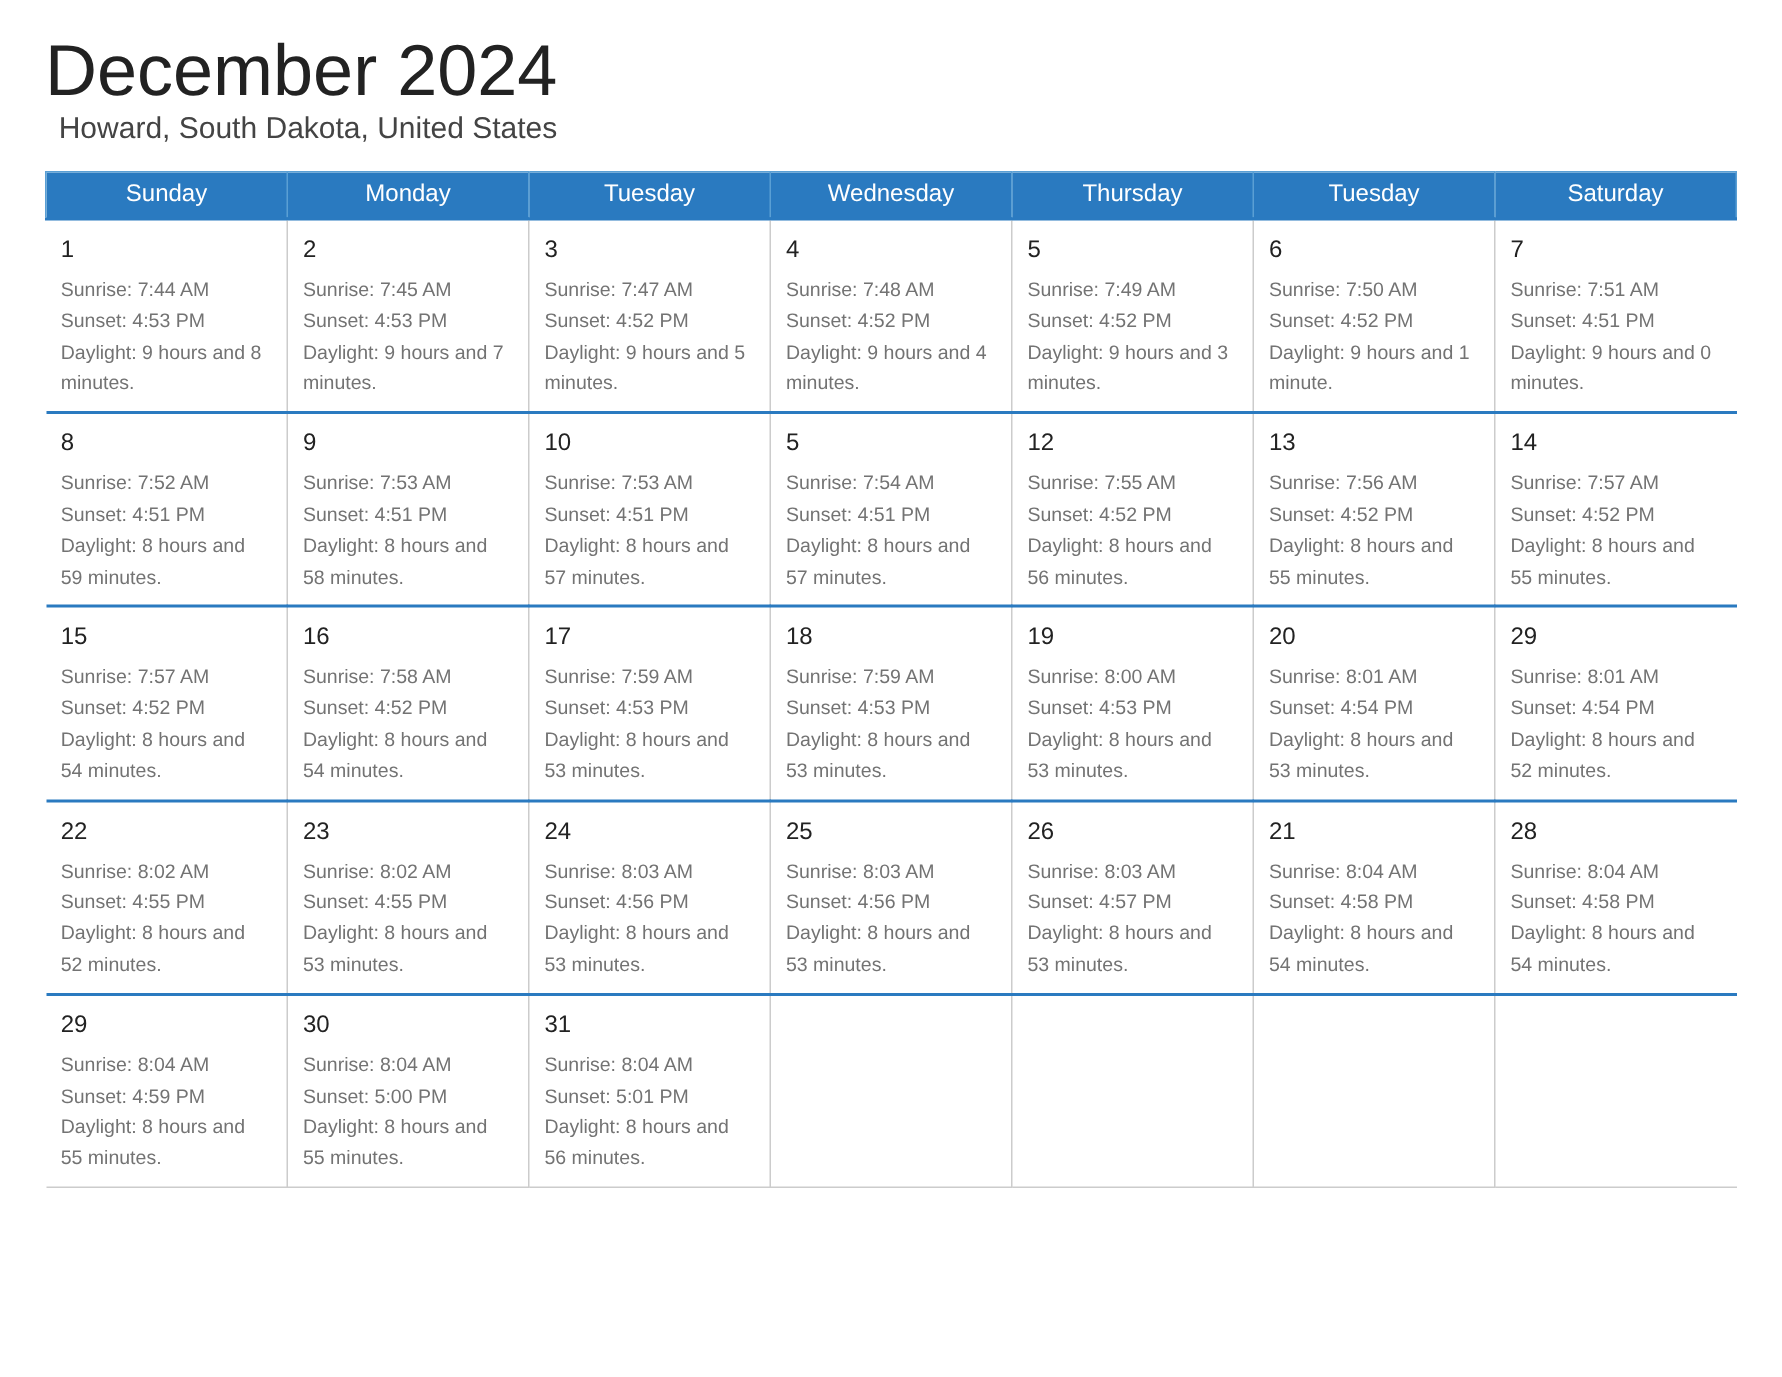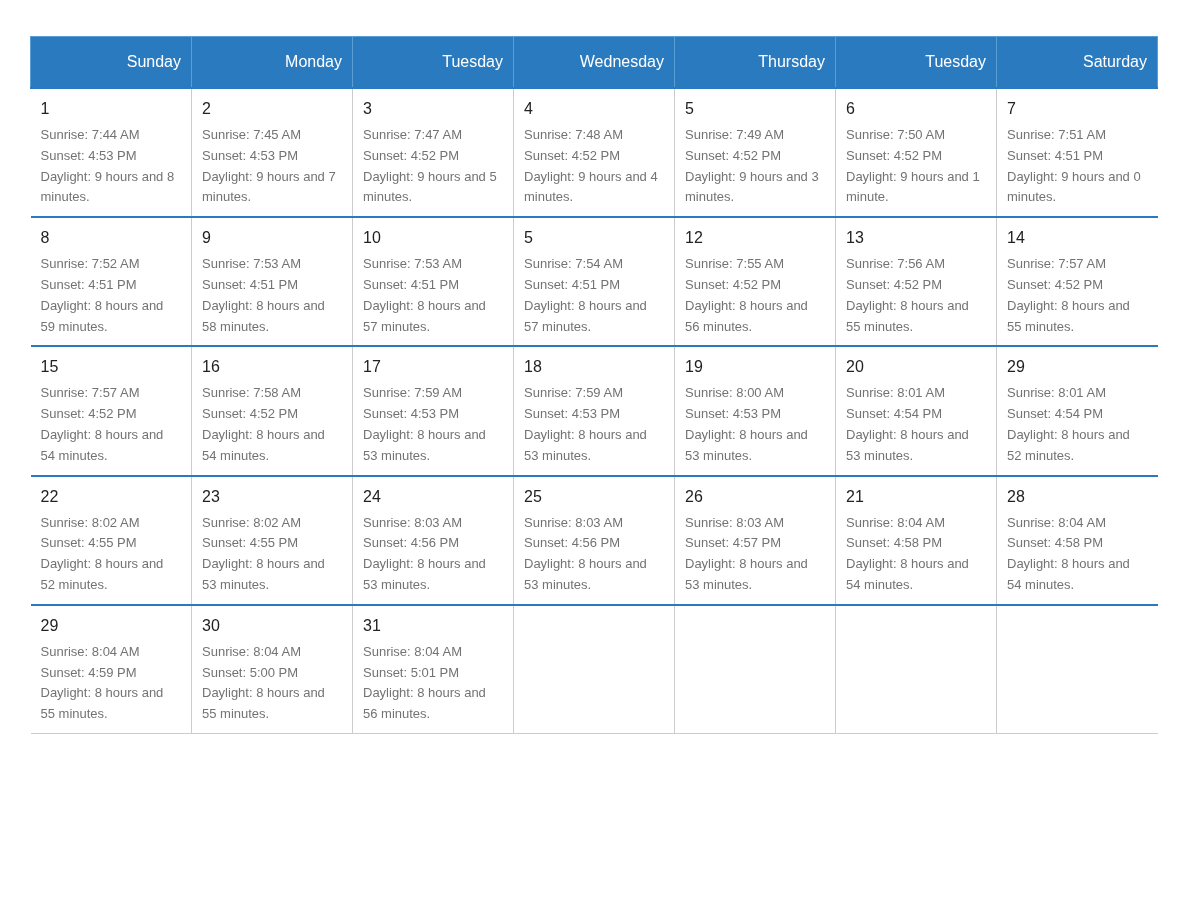--- a/index.html
+++ b/index.html
@@ -58,24 +58,24 @@
     }
     table {
       width: 100%;
       border-collapse: collapse;
     }
     thead tr {
       background-color: #2a7ac0;
       color: #fff;
     }
     thead th {
-      padding: 16px 10px;
+      padding: 6px 10px;
       font-size: 16px;
       font-weight: normal;
-      text-align: right;
+      text-align: center;
       border: 1px solid #5a9fd4;
     }
     tbody tr {
       border-top: 2px solid #2a7ac0;
     }
     tbody td {
       vertical-align: top;
       padding: 8px 10px;
       font-size: 13px;
       color: #222;
@@ -96,20 +96,24 @@
     .day-info {
       font-size: 13px;
       color: #737373;
       line-height: 1.6;
     }
   </style>
 </head>
 <body>
 
 <div class="header">
+  <div class="title-section">
+    <div class="month-title">December 2024</div>
+    <div class="location">Howard, South Dakota, United States</div>
+  </div>
 </div>
 
 <table>
   <thead>
     <tr>
     <th>Sunday</th>
         <th>Monday</th>
         <th>Tuesday</th>
         <th>Wednesday</th>
         <th>Thursday</th>

